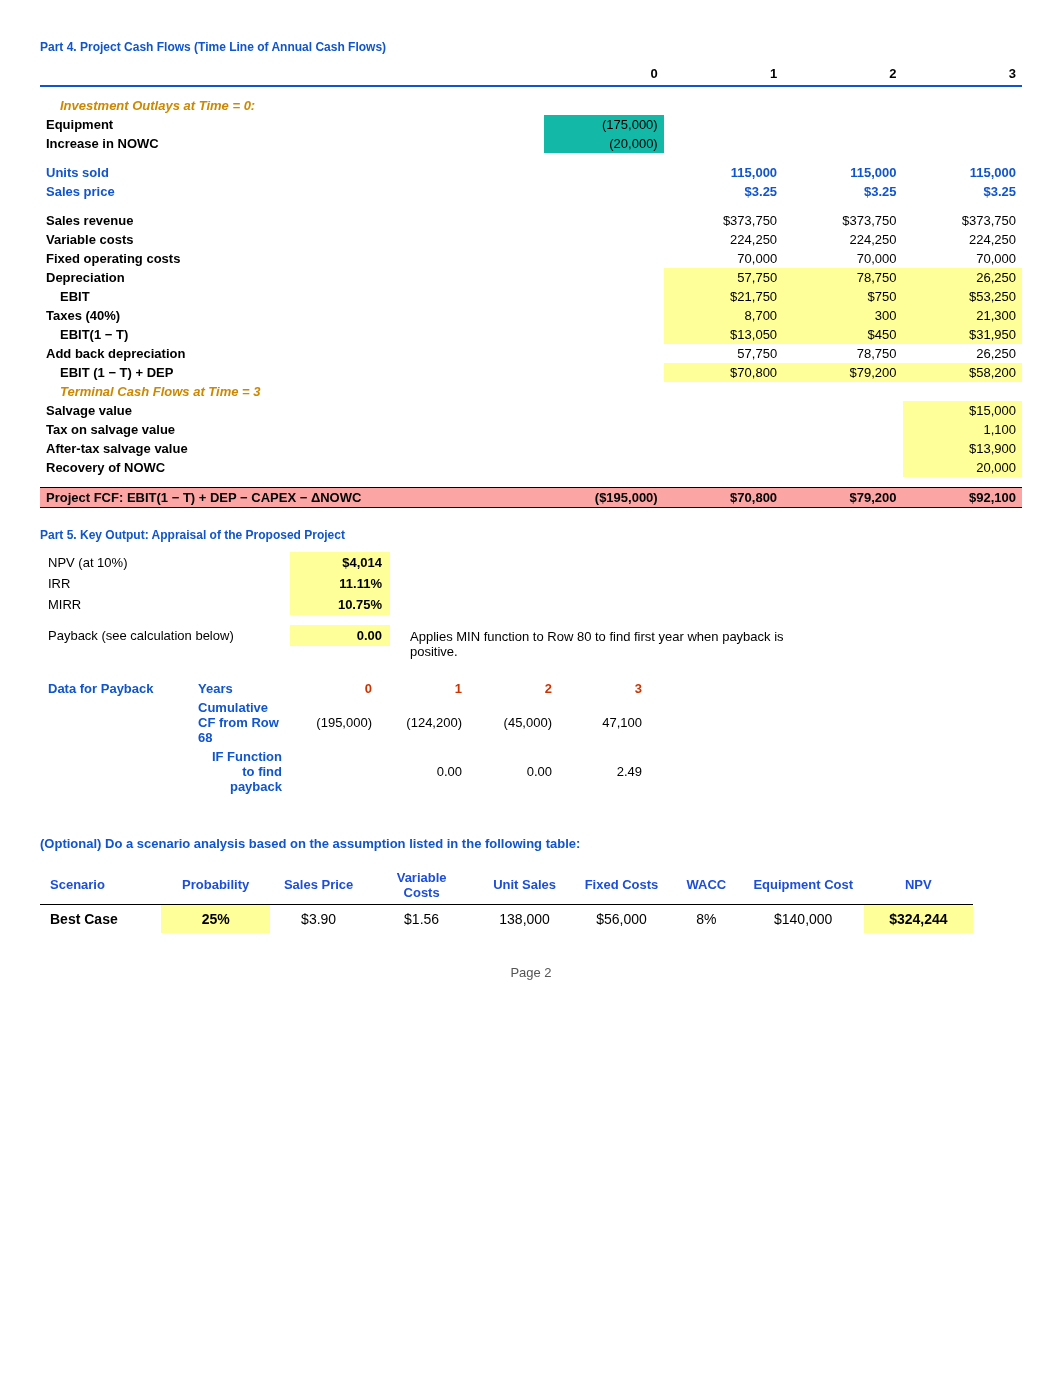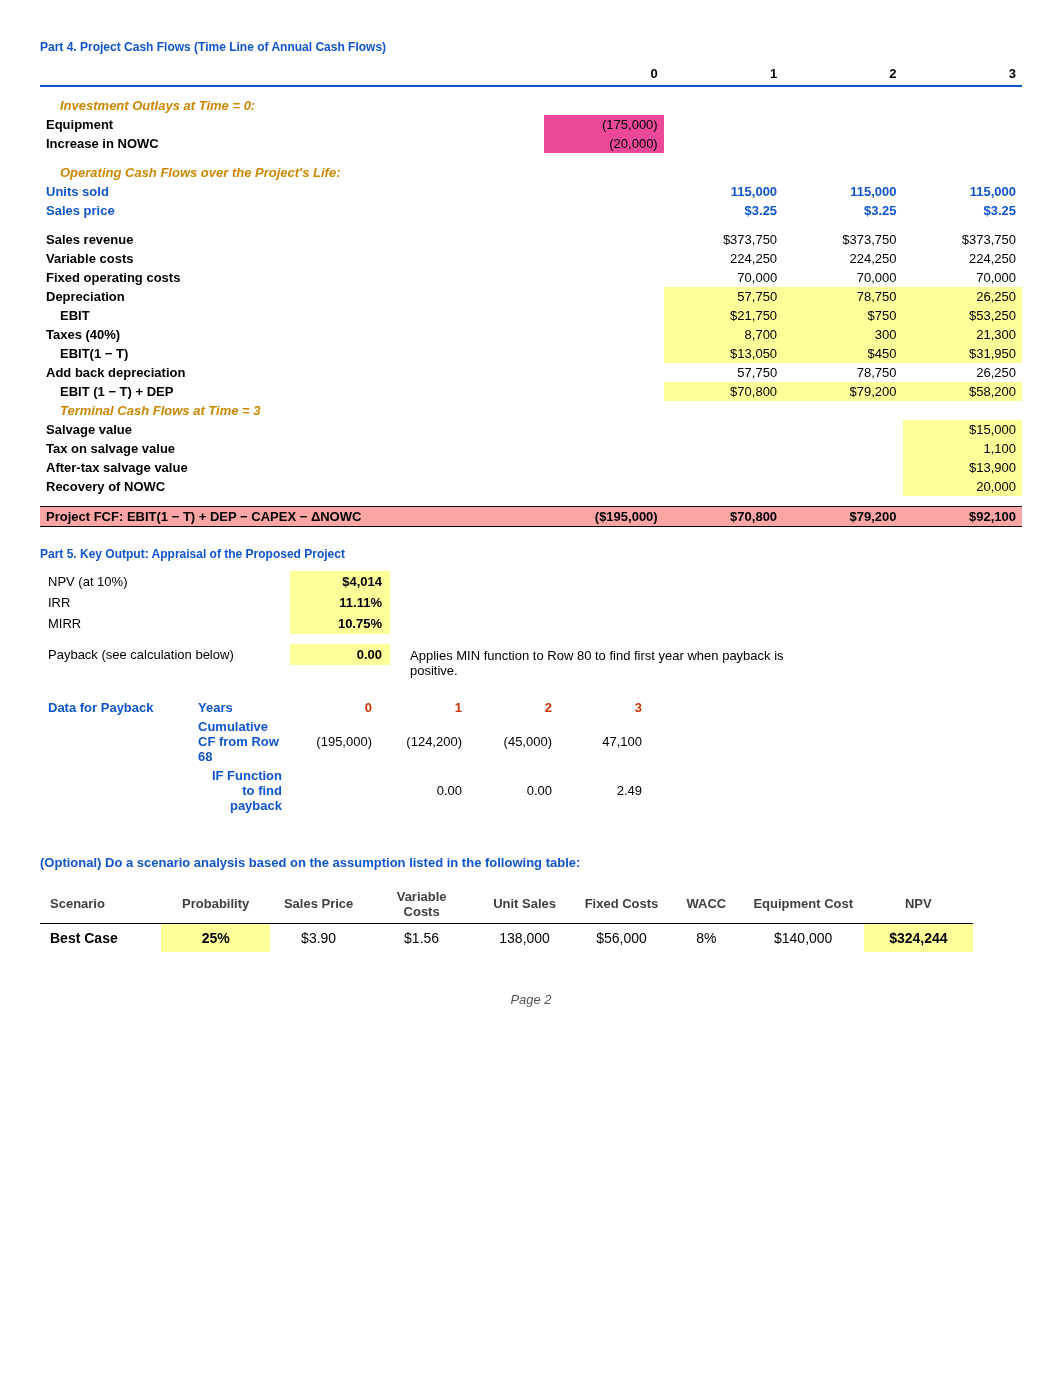--- a/index.html
+++ b/index.html
@@ -43,21 +43,21 @@
     .col-num { width: 90px; text-align: right; }
 
     .header-row td {
       font-weight: bold;
       text-align: right;
       color: #000;
       border-bottom: 2px solid #1155cc;
       padding-bottom: 4px;
     }
 
-    .yellow-bg { background-color: #ec4899; }
+    .yellow-bg { background-color: #14b8a6; }
     .blue-text { color: #1155cc; font-weight: bold; }
 
     .bold { font-weight: bold; }
     .indent { padding-left: 20px !important; }
 
     .highlighted { background-color: #ffff99; }
 
     .divider-row td { height: 10px; }
 
     
@@ -101,21 +101,21 @@
       text-align: center;
       border-bottom: 1px solid #000;
       font-size: 13px;
     }
     .scenario-table td {
       padding: 6px 10px;
       text-align: center;
       font-size: 14px;
     }
     .scenario-table .left-align { text-align: left; }
-    .th-blue { color: #404040; }
+    .th-blue { color: #1d4ed8; }
 
     .fcf-row td {
       font-weight: bold;
       background-color: #fca5a5;
       border-top: 1px solid #000;
       border-bottom: 1px solid #000;
     }
   </style>
 </head>
 <body>
@@ -155,24 +155,20 @@
       <td class="col-num yellow-bg">(20,000)</td>
       <td class="col-num"></td>
       <td class="col-num"></td>
       <td class="col-num"></td>
     </tr>
 
     <tr class="divider-row">
           <td colspan="5"></td>
         </tr>
 
-    <tr>
-      <td class="col-label indent subsection-title">Operating Cash Flows over the Project's Life:</td>
-      <td colspan="4"></td>
-    </tr>
 
     <tr>
       <td class="col-label blue-text">Units sold</td>
       <td class="col-num"></td>
       <td class="col-num blue-text">115,000</td>
       <td class="col-num blue-text">115,000</td>
       <td class="col-num blue-text">115,000</td>
     </tr>
 
     <tr>
@@ -406,15 +402,15 @@
         <td>138,000</td>
         <td>$56,000</td>
         <td>8%</td>
         <td>$140,000</td>
         <td style="background-color:#ffff99; font-weight:bold;">$324,244</td>
       </tr>
     </tbody>
   </table>
 </div>
 
-<div style="text-align:center; margin-top: 40px; color:#555;font-style:italic;">
+<div style="text-align:center; margin-top: 32px; color:#555;">
   <span>Page 2</span>
 </div>
 
 </body></html>

